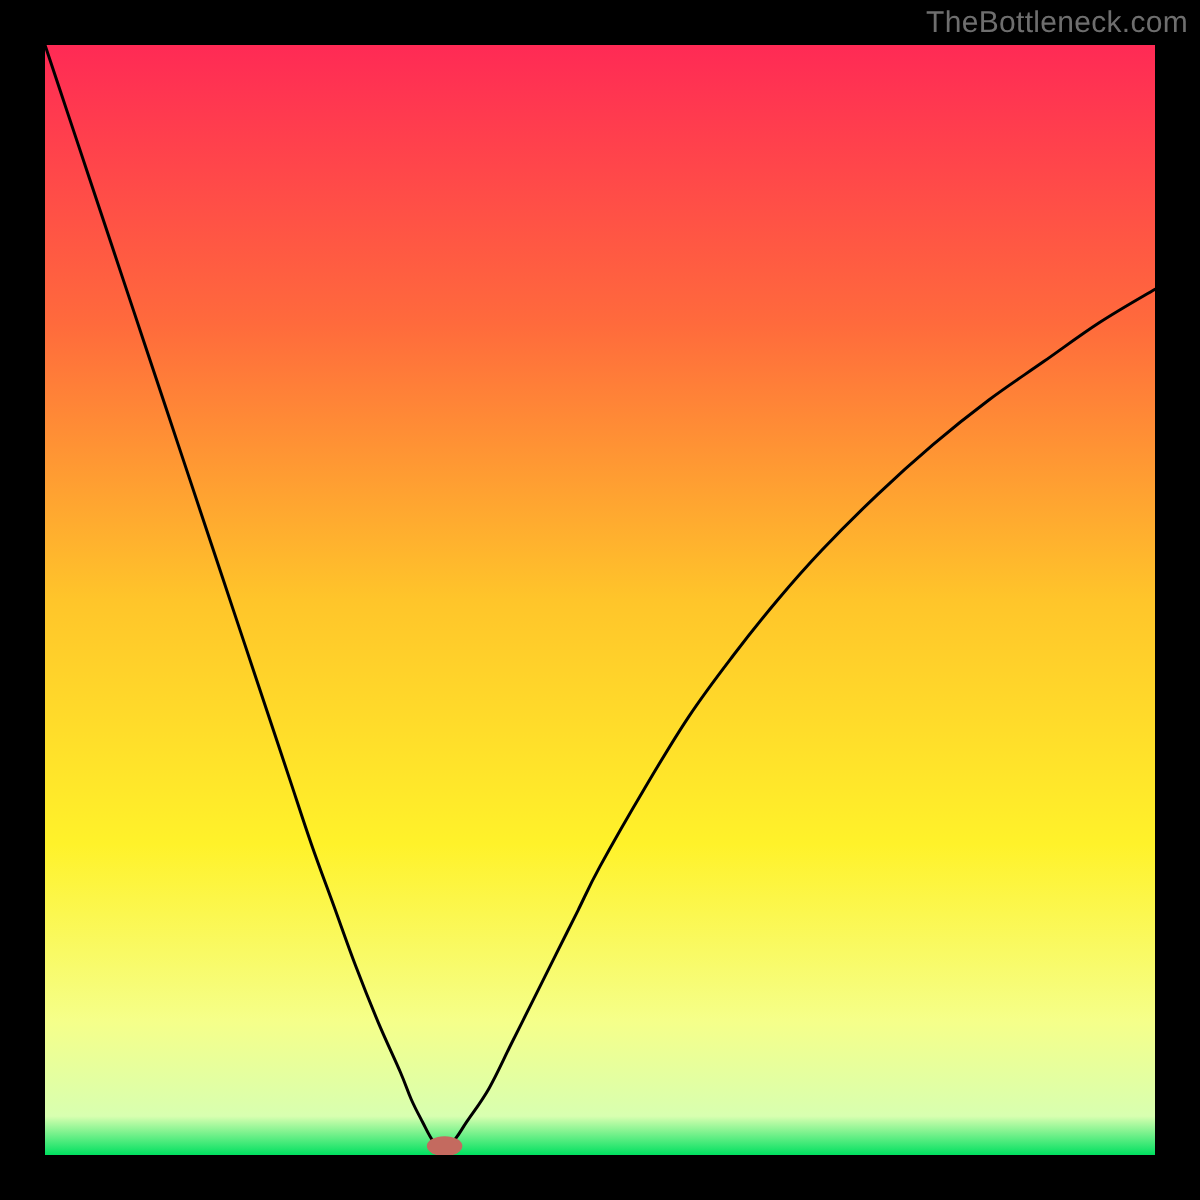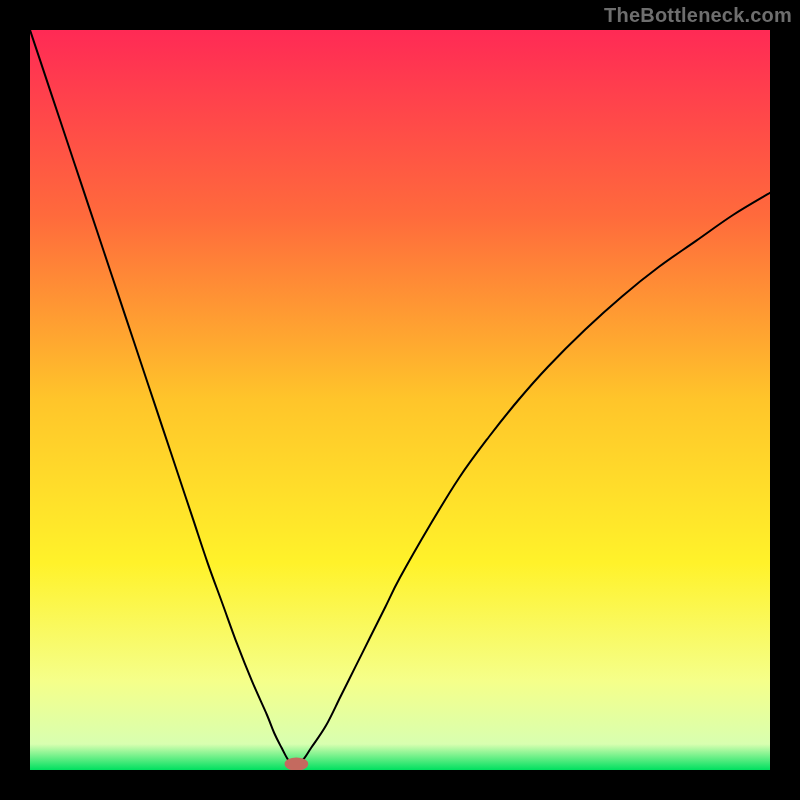--- a/index.html
+++ b/index.html
@@ -22,21 +22,21 @@
     top: 30px;
     width: 740px;
     height: 740px;
   }
   .watermark {
     position: absolute;
     top: 4px;
     right: 8px;
     color: #6e6e6e;
     font-size: 20px;
-    font-weight: 700;
+    font-weight: 400;
     letter-spacing: 0.2px;
   }
   svg {
     display: block;
   }
 </style>
 </head>
 <body>
 <div class="outer">
 

